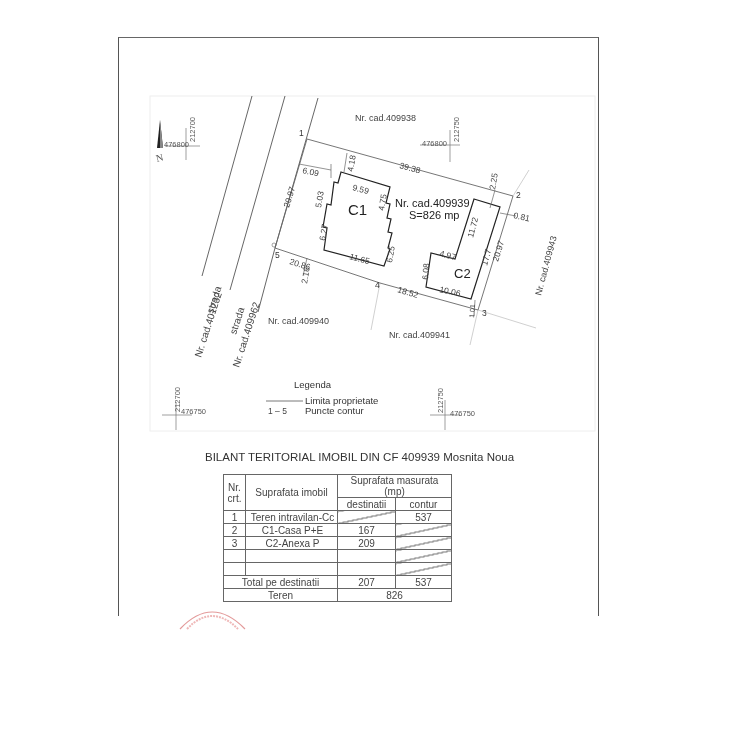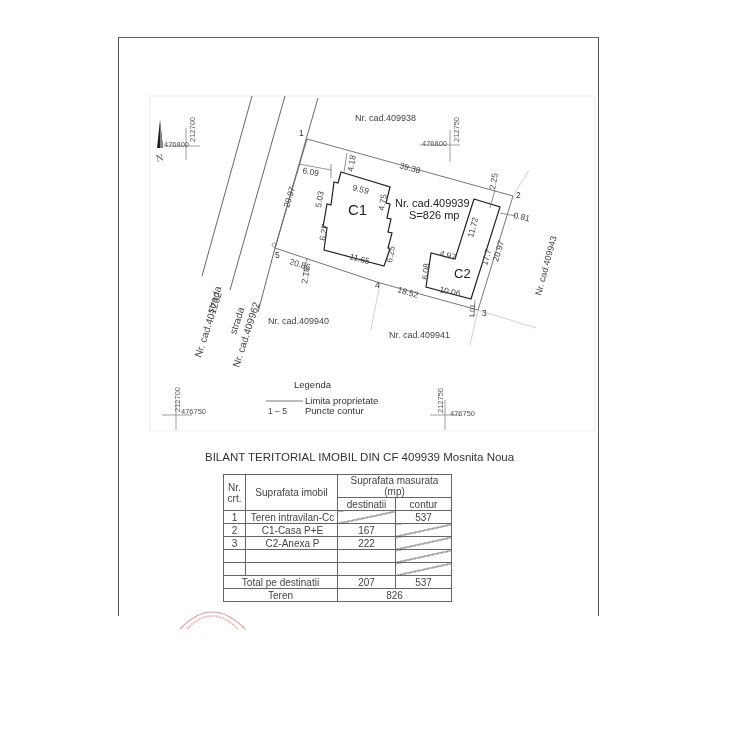--- a/index.html
+++ b/index.html
@@ -179,21 +179,21 @@
   </tr>
   <tr>
     <td>2</td>
     <td class="desc">C1-Casa P+E</td>
     <td>167</td>
     <td class="diag"></td>
   </tr>
   <tr>
     <td>3</td>
     <td class="desc">C2-Anexa P</td>
-    <td>222</td>
+    <td>209</td>
     <td class="diag"></td>
   </tr>
   <tr>
     <td></td>
     <td class="desc"></td>
     <td></td>
     <td class="diag"></td>
   </tr>
   <tr>
     <td></td>

